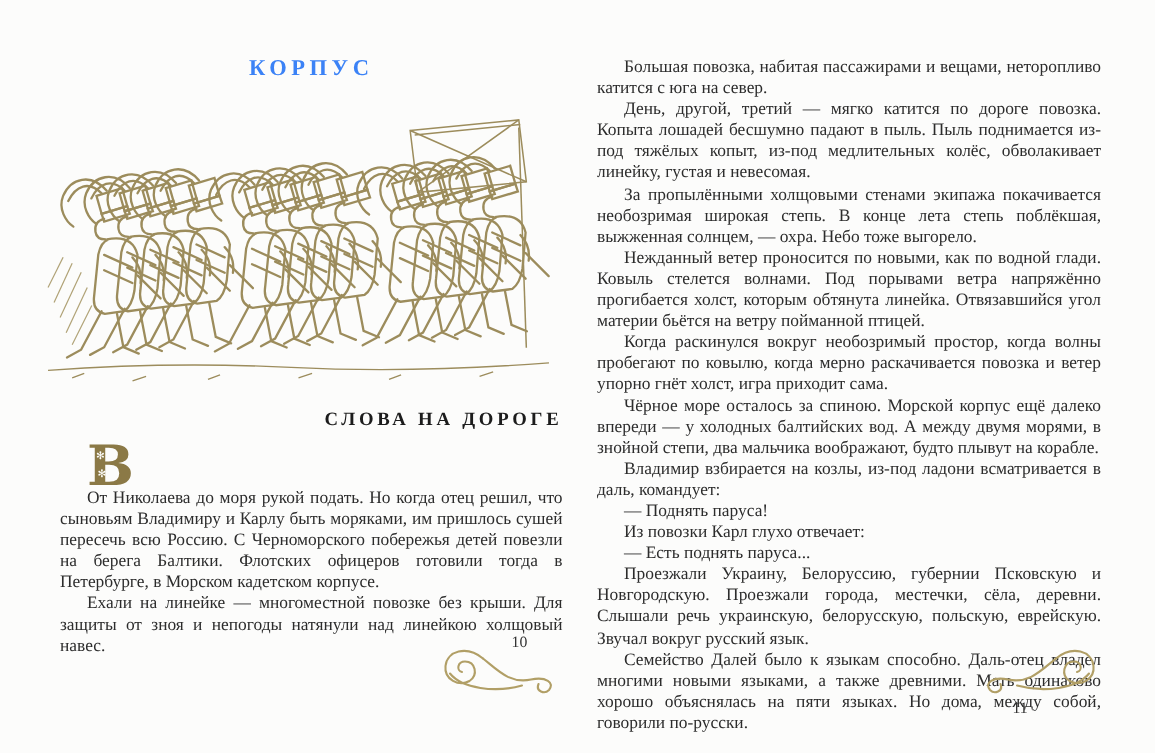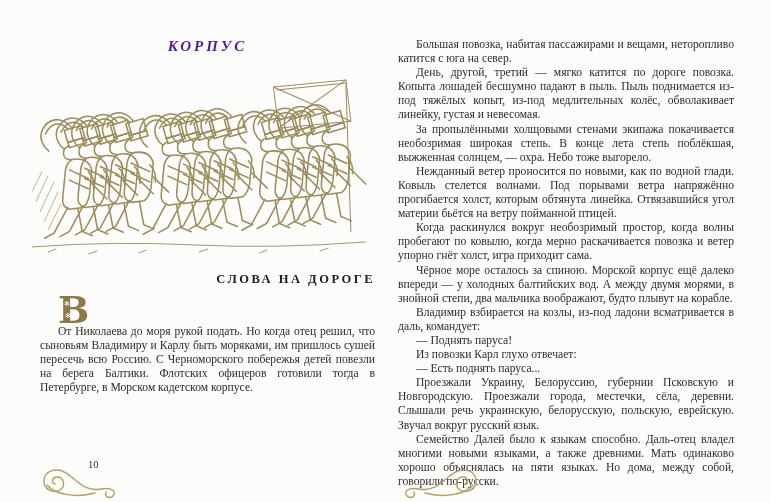--- a/index.html
+++ b/index.html
@@ -3,21 +3,21 @@
 <meta charset="utf-8">
 <style>
   html,body{margin:0;padding:0;background:#e8e8e6;}
   .spread{
     position:relative;width:770px;height:502px;margin:0 auto;
     background:#fcfcfb;overflow:hidden;
     font-family:"Liberation Serif","DejaVu Serif",serif;color:#2c2c2c;
   }
   .chapter-title{
     position:absolute;top:38px;left:40px;width:335px;text-align:center;
-    font-weight:bold;font-size:15px;letter-spacing:3px;color:#4c1d95;font-style:italic;
+    font-weight:bold;font-size:15px;letter-spacing:3px;color:#3b82f6;
   }
   .illustration{position:absolute;left:28px;top:78px;width:342px;height:188px;}
   .section-title{
     position:absolute;top:272px;left:40px;width:335px;text-align:right;
     font-weight:bold;font-size:12.5px;letter-spacing:2.5px;color:#1c1c1c;
   }
   .text-col p{
     margin:0;font-size:11.6px;line-height:14.1px;text-align:justify;
     text-indent:18px;color:#2c2c2c;
   }
@@ -29,21 +29,21 @@
     position:relative;font-weight:bold;font-size:37px;line-height:29px;
     color:#8b7946;margin:0 8px 0 0;font-family:"DejaVu Serif",serif;
   }
   .dropcap .orn{
     position:absolute;color:#fdfdfc;font-size:7px;line-height:7px;
     font-family:"DejaVu Sans",sans-serif;pointer-events:none;
   }
   .dropcap .orn-top{left:6px;top:5px;}
   .dropcap .orn-bottom{left:7px;top:17px;}
   .footer{
-    position:absolute;top:460px;width:335px;display:flex;justify-content:flex-start;
+    position:absolute;top:424px;width:335px;display:flex;justify-content:flex-end;
   }
   .footer-left{left:40px;}
   .footer-right{left:398px;}
   .ornament-wrap{position:relative;width:82px;height:40px;}
   .page-number{
     position:absolute;top:-1px;font-size:10.5px;color:#333;
     font-family:"Liberation Serif",serif;
   }
   .footer-left .page-number{left:48px;}
   .footer-right .page-number{left:24px;margin-top:44px;}
@@ -123,20 +123,21 @@
 
   <div class="text-col text-left">
     <p class="opening">
       <span class="dropcap">
         <span>В</span>
         <span class="orn orn-top">✻</span>
         <span class="orn orn-bottom">✻</span>
       </span>
     </p>
     <p>От Николаева до моря рукой подать. Но когда отец решил, что сыновьям Владимиру и Карлу быть моряками, им пришлось сушей пересечь всю Россию. С Черноморского побережья детей повезли на берега Балтики. Флотских офицеров готовили тогда в Петербурге, в Морском кадетском корпусе.</p>
+    <p>Ехали на линейке — многоместной повозке без крыши. Для защиты от зноя и непогоды натянули над линейкою холщовый навес.</p>
   </div>
 
   <div class="footer footer-left">
     <div class="ornament-wrap">
       <span class="page-number">10</span>
       <svg class="flourish" width="82" height="36" viewBox="0 0 82 36" xmlns="http://www.w3.org/2000/svg">
         <g fill="none" stroke="#b19f66" stroke-width="1.4" stroke-linecap="round">
           <path d="M29,10 C18,1 5,5 4,15 C3,24 13,29 20,25 C26,21 24,12 17,12 C12,12 11,18 15,19"></path>
           <path d="M29,10 C39,18 47,27 61,24 C71,22 77,26 73,31 C70,34 64,32 66,27"></path>
           <path d="M7,20 C15,30 37,33 55,28"></path>

